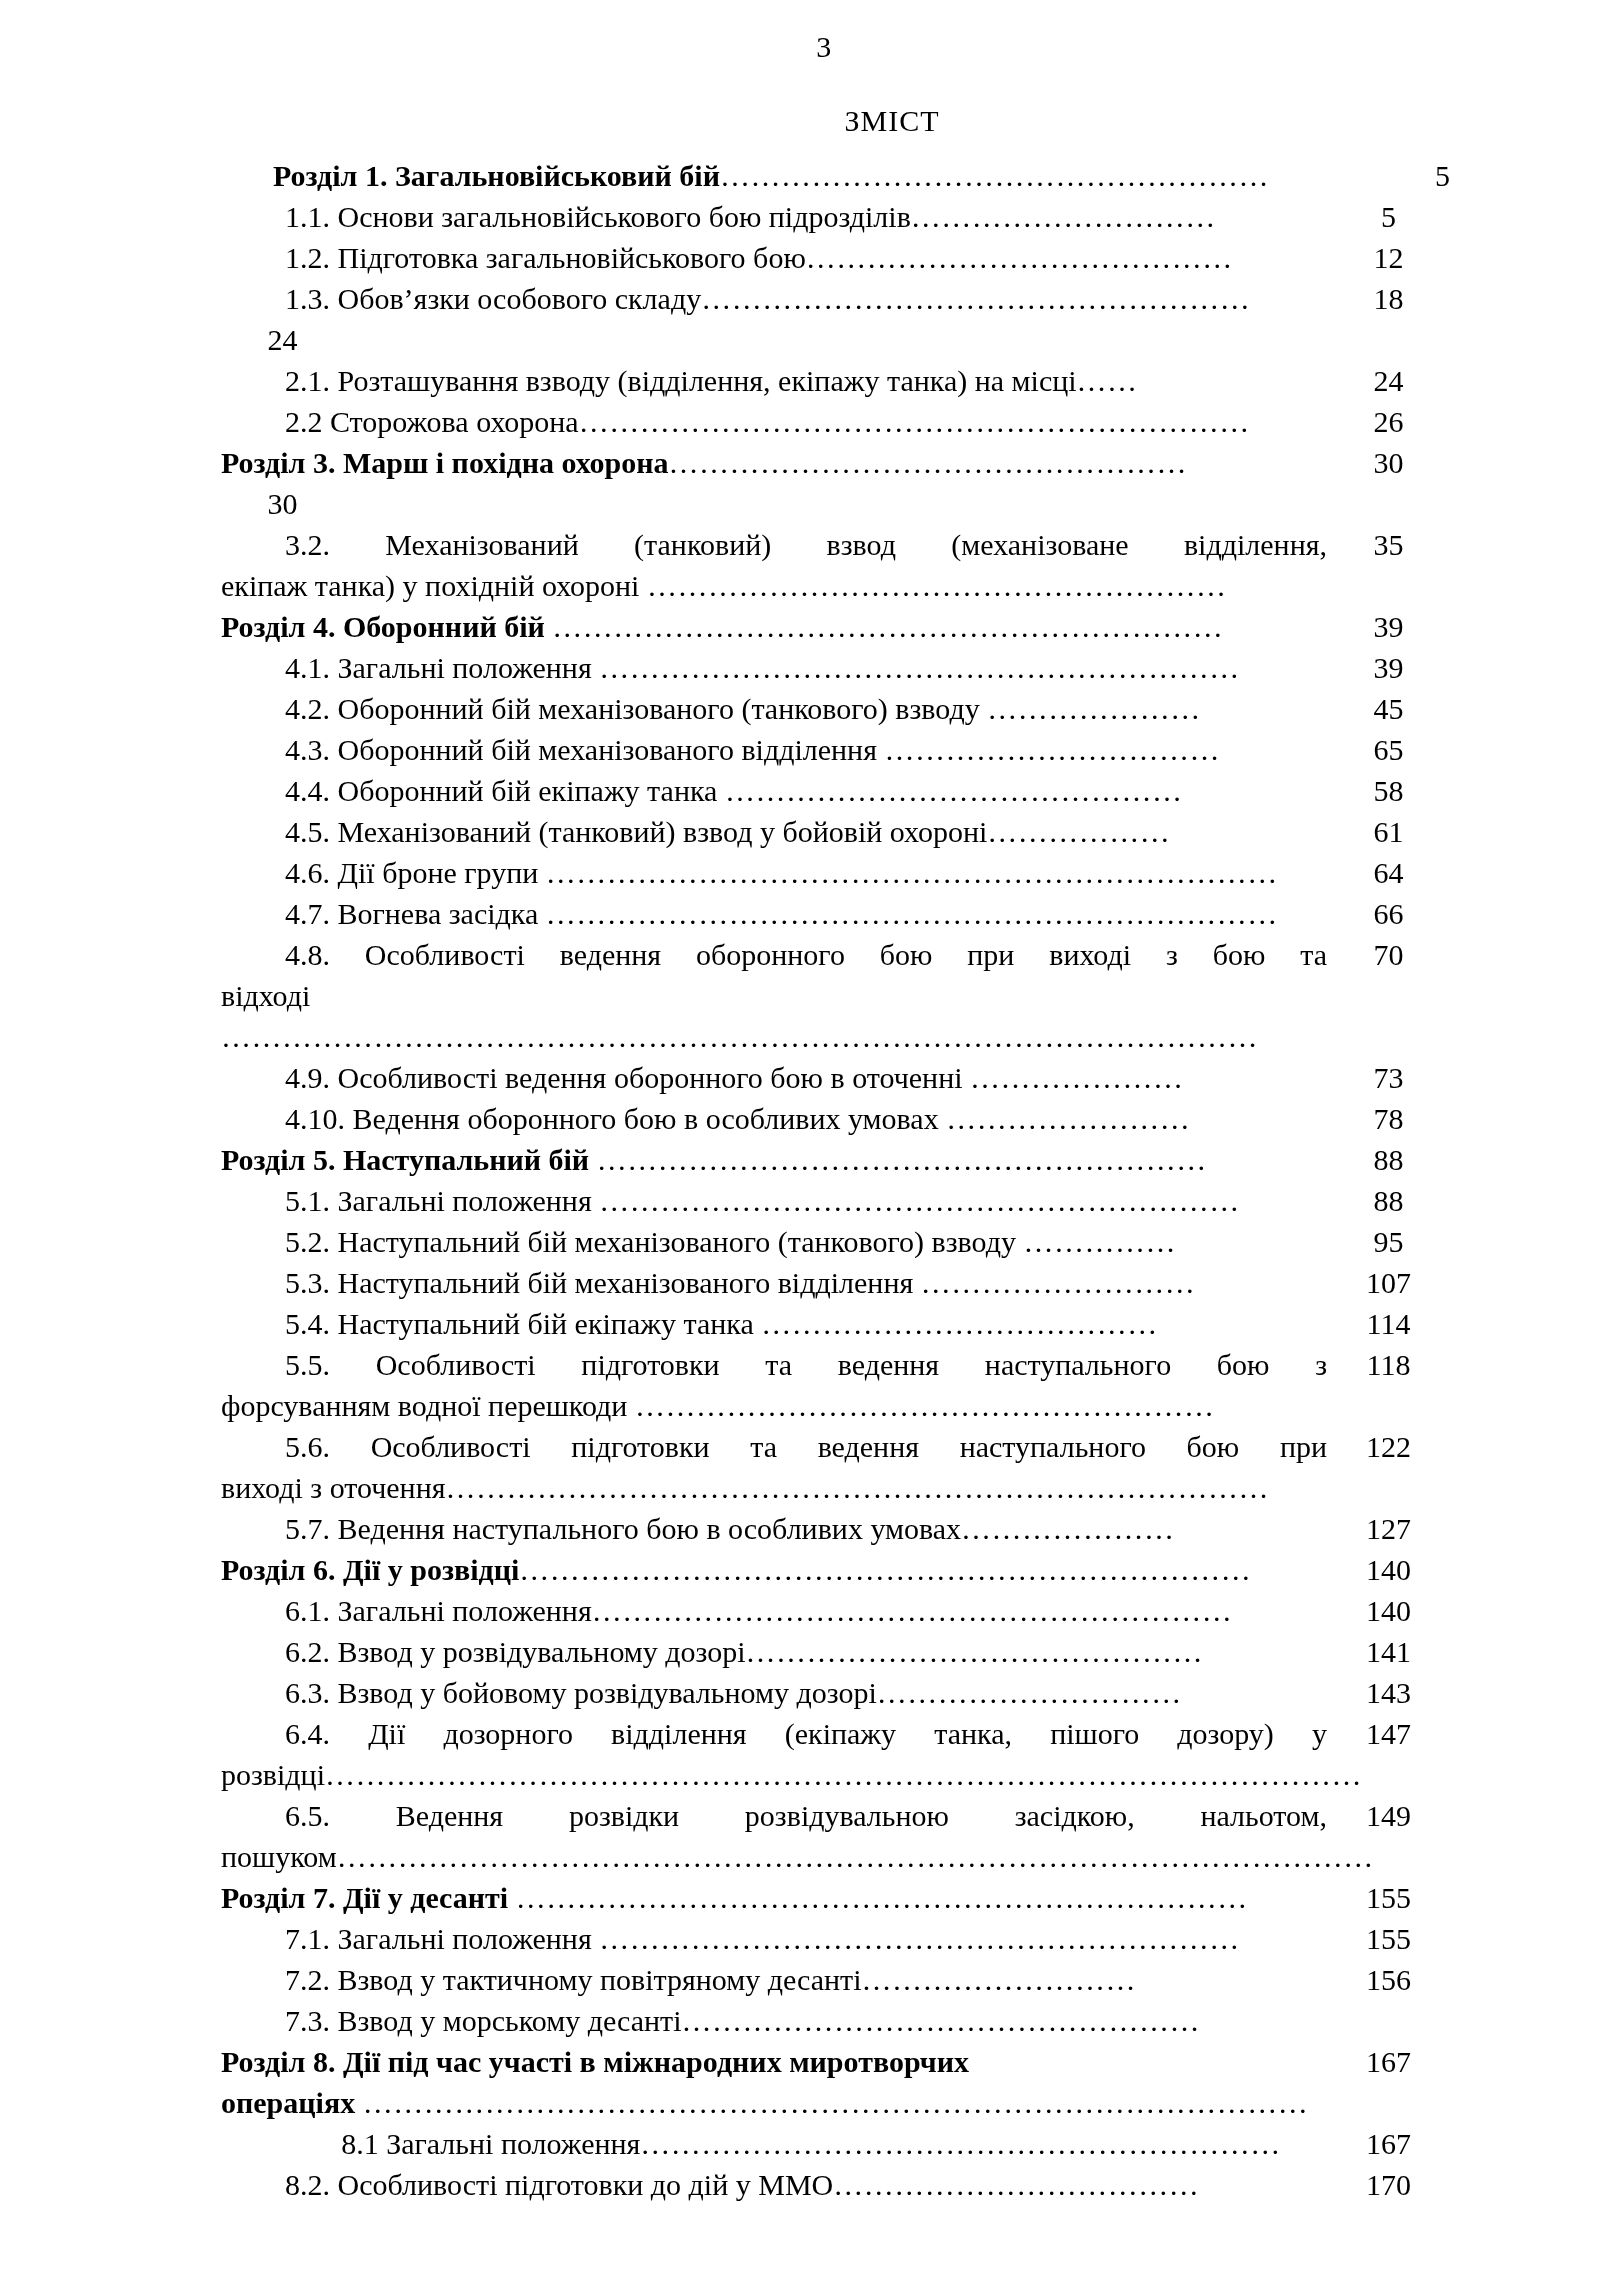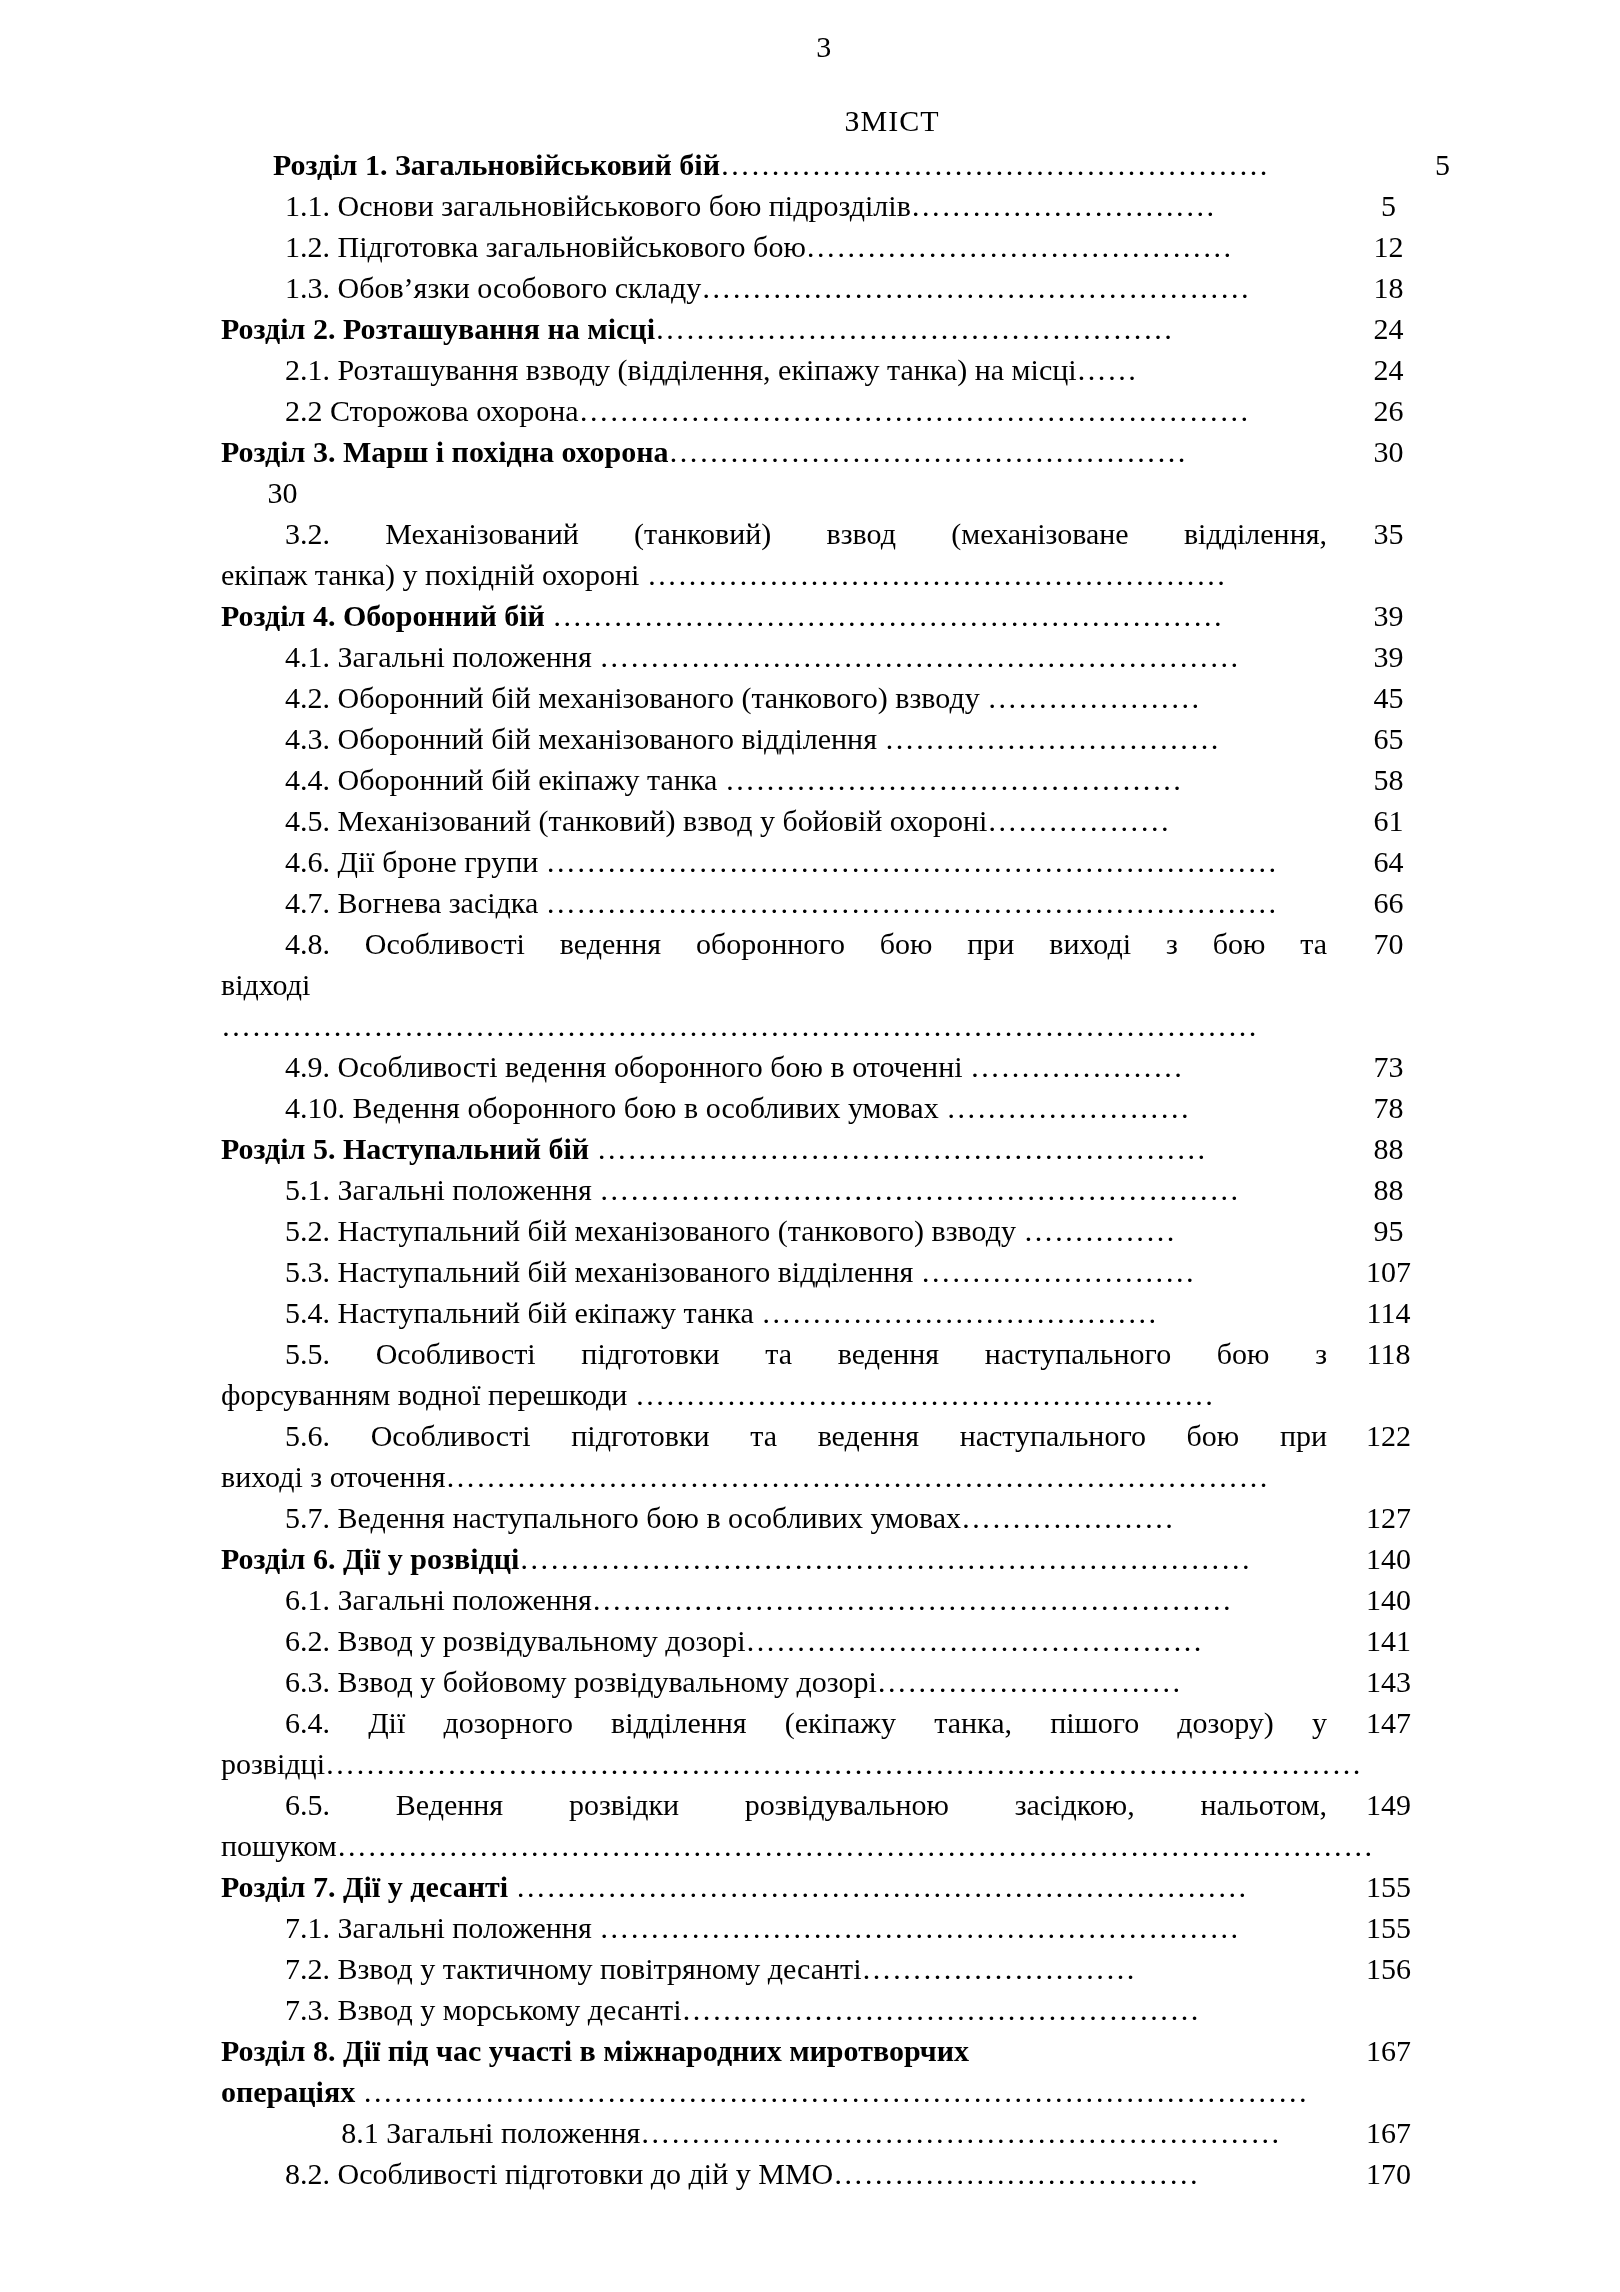--- a/index.html
+++ b/index.html
@@ -19,21 +19,21 @@
     line-height:41px;
   }
   .toc-title{
     margin:33px 0 0 0;
     font-weight:400;font-size:30px;line-height:41px;
     text-align:center;
     position:relative;left:82px;
     letter-spacing:1px;
   }
   .toc{
-    margin-top:3px;
+    margin-top:14px;
     padding:0 170px 0 221px; 
     font-family:Liberation Serif, serif;
   }
   .toc-row{display:flex;align-items:flex-start;}
   .entry{flex:1 1 auto;min-width:0;text-align:left;}
   .l1,.l2{display:block;}
   .l2{text-indent:0;}
   .item .entry{text-indent:64px;}
   .chapter .entry{text-indent:0;font-weight:700;}
   .ind-first .entry{text-indent:52px;}
@@ -68,23 +68,20 @@
         </span>
         <div class="pgcol">12</div>
       </div>
       <div class="toc-row item ">
         <span class="entry">
           <span class="l1">1.3. Обов’язки особового складу<span class="leader">………………………………………………</span></span>
         </span>
         <div class="pgcol">18</div>
       </div>
       <div class="toc-row chapter ">
-        <span class="entry">
-          <span class="l1">Розділ 2. Розташування на місці<span class="leader">……………………………………………</span></span>
-        </span>
         <div class="pgcol">24</div>
       </div>
       <div class="toc-row item ">
         <span class="entry">
           <span class="l1">2.1. Розташування взводу (відділення, екіпажу танка) на місці<span class="leader">……</span></span>
         </span>
         <div class="pgcol">24</div>
       </div>
       <div class="toc-row item ">
         <span class="entry">

